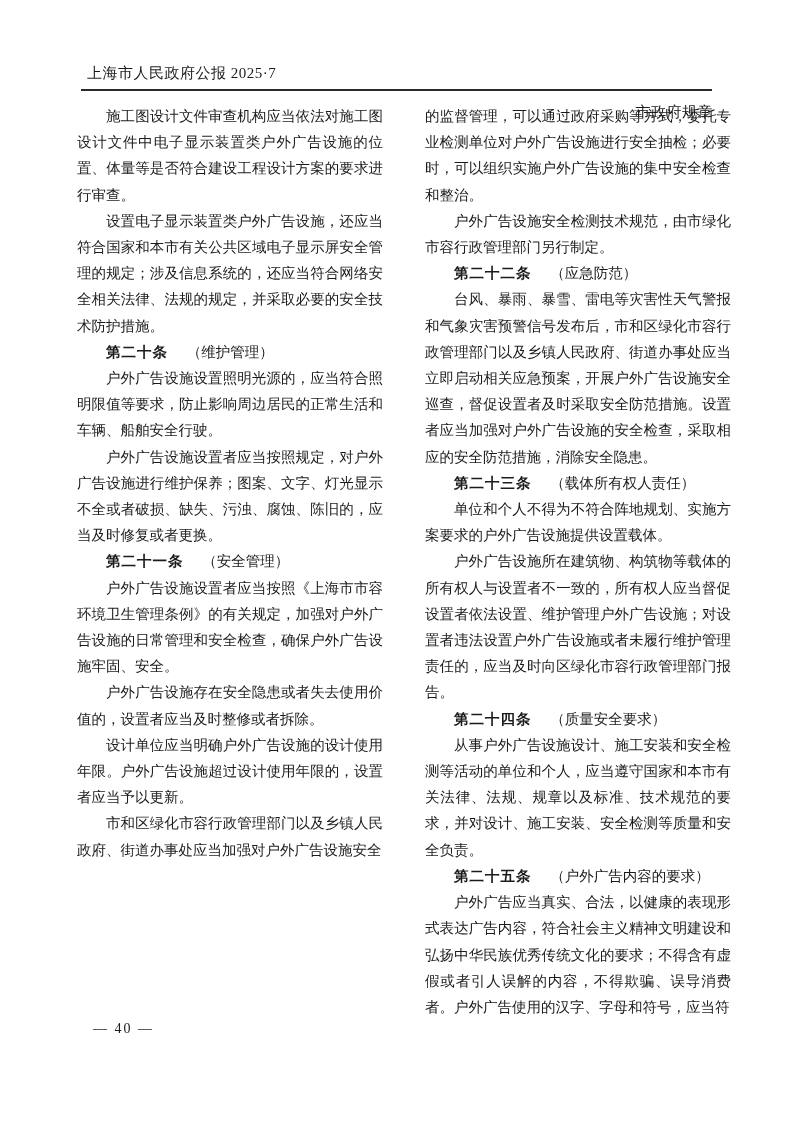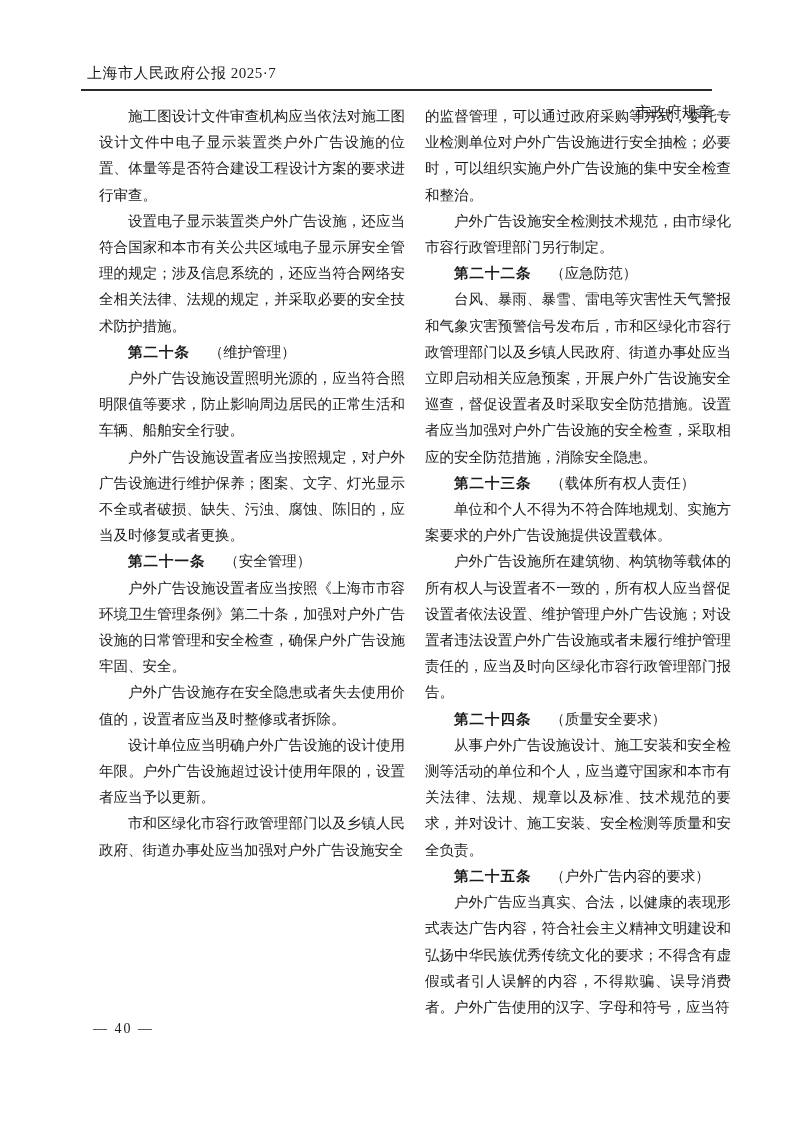--- a/index.html
+++ b/index.html
@@ -45,21 +45,21 @@
   }
   .col {
     position: absolute;
     top: 103px;
     width: 306px;
     font-size: 14.5px;
     line-height: 26.2px;
     text-align: justify;
     text-justify: inter-character;
   }
-  .col-left  { left: 99px; }
+  .col-left  { left: 77px; }
   .col-right { left: 398px; margin-left: 27px; }
   .para {
     margin: 0;
     text-indent: 2em;
   }
   .para.cont {
     text-indent: 0;
   }
   .heading .art-num {
     font-weight: bold;
@@ -91,21 +91,21 @@
     <p class="para">施工图设计文件审查机构应当依法对施工图设计文件中电子显示装置类户外广告设施的位置、体量等是否符合建设工程设计方案的要求进行审查。</p>
     <p class="para">设置电子显示装置类户外广告设施，还应当符合国家和本市有关公共区域电子显示屏安全管理的规定；涉及信息系统的，还应当符合网络安全相关法律、法规的规定，并采取必要的安全技术防护措施。</p>
     <p class="para heading">
       <span class="art-num">第二十条</span><span class="art-title">（维护管理）</span>
     </p>
     <p class="para">户外广告设施设置照明光源的，应当符合照明限值等要求，防止影响周边居民的正常生活和车辆、船舶安全行驶。</p>
     <p class="para">户外广告设施设置者应当按照规定，对户外广告设施进行维护保养；图案、文字、灯光显示不全或者破损、缺失、污浊、腐蚀、陈旧的，应当及时修复或者更换。</p>
     <p class="para heading">
       <span class="art-num">第二十一条</span><span class="art-title">（安全管理）</span>
     </p>
-    <p class="para">户外广告设施设置者应当按照《上海市市容环境卫生管理条例》第二十条，加强对户外广告设施的日常管理和安全检查，确保户外广告设施牢固、安全。</p>
+    <p class="para">户外广告设施设置者应当按照《上海市市容环境卫生管理条例》的有关规定，加强对户外广告设施的日常管理和安全检查，确保户外广告设施牢固、安全。</p>
     <p class="para">户外广告设施存在安全隐患或者失去使用价值的，设置者应当及时整修或者拆除。</p>
     <p class="para">设计单位应当明确户外广告设施的设计使用年限。户外广告设施超过设计使用年限的，设置者应当予以更新。</p>
     <p class="para">市和区绿化市容行政管理部门以及乡镇人民政府、街道办事处应当加强对户外广告设施安全</p>
   </div>
 
   <div class="col col-right">
     <p class="para cont">的监督管理，可以通过政府采购等方式，委托专业检测单位对户外广告设施进行安全抽检；必要时，可以组织实施户外广告设施的集中安全检查和整治。</p>
     <p class="para">户外广告设施安全检测技术规范，由市绿化市容行政管理部门另行制定。</p>
     <p class="para heading">
       <span class="art-num">第二十二条</span><span class="art-title">（应急防范）</span>

